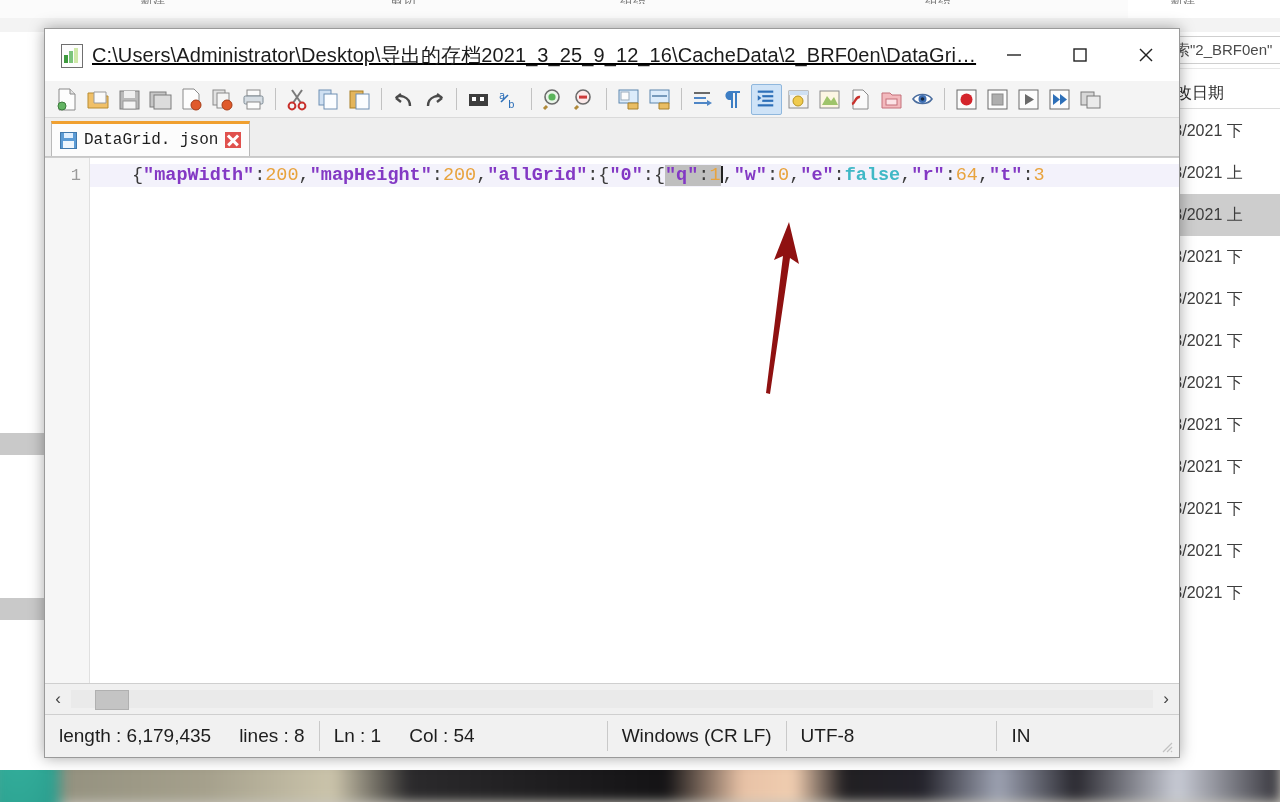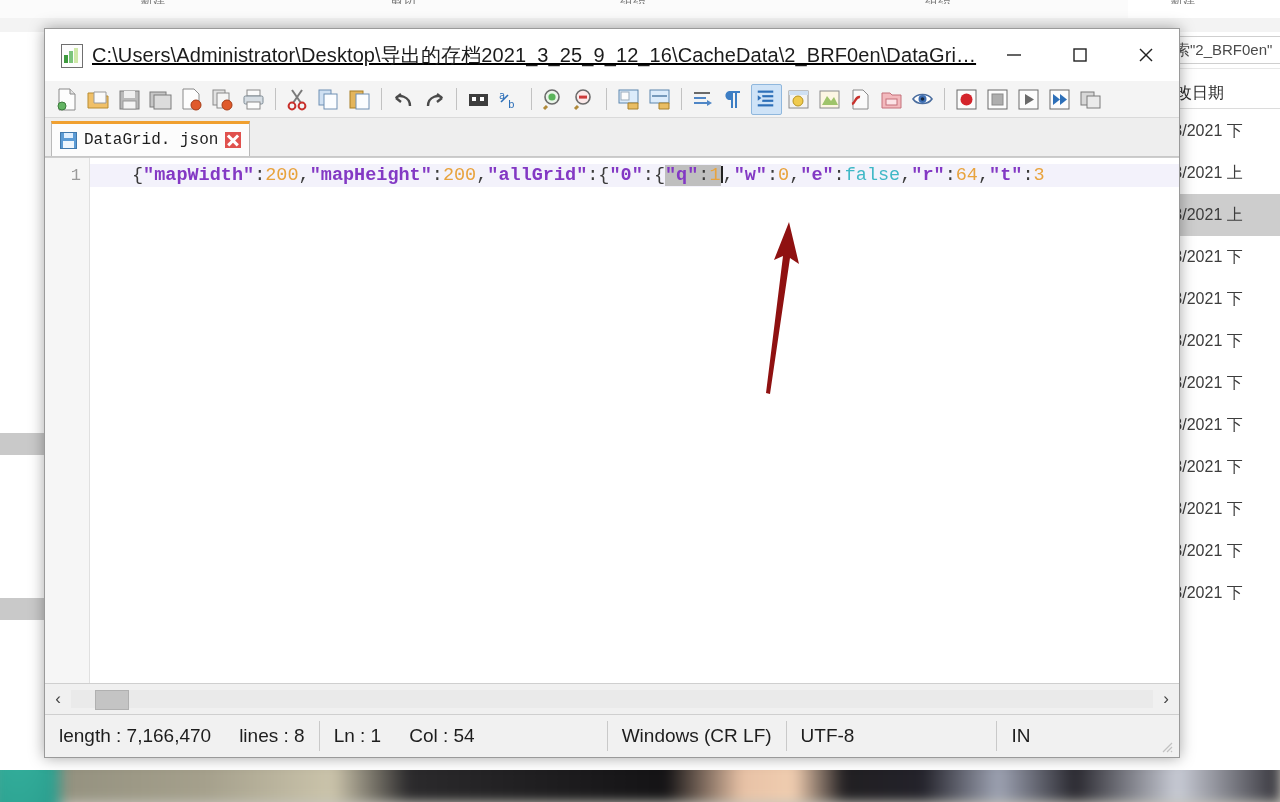--- a/index.html
+++ b/index.html
@@ -175,21 +175,21 @@
     background:#ffffff;
   }
   .codeline{
     font-family:"Liberation Mono", monospace;font-size:18.5px;line-height:23px;
     white-space:pre;letter-spacing:0px;padding-left:42px;
     background:#f3f2fb;
   }
   .t-punc{color:#3b3b3b;}
   .t-key{color:#8338c4;font-weight:bold;}
   .t-num{color:#e8a33d;}
-  .t-bool{color:#3fb8c6;font-weight:normal;}
+  .t-bool{color:#3fb8c6;font-weight:bold;}
   .t-sel{background:#bfbfbf;}
   .caret{
     display:inline-block;width:2px;height:17px;background:#222;
     vertical-align:-3px;
   }
 
   
   .hscroll{
     height:30px;flex:0 0 30px;background:#f0f0f0;border-top:1px solid #cfcfcf;
     display:flex;align-items:center;position:relative;
@@ -529,21 +529,21 @@
 
   <div class="hscroll">
     <div class="hs-arrow">‹</div>
     <div class="hs-track">
       <div class="hs-thumb"></div>
     </div>
     <div class="hs-arrow">›</div>
   </div>
 
   <div class="npp-status">
-    <div class="st-cell">length : 7,166,470</div>
+    <div class="st-cell">length : 6,179,435</div>
     <div class="st-cell">lines : 8</div>
     <div class="st-sep"></div>
     <div class="st-cell">Ln : 1</div>
     <div class="st-cell">Col : 54</div>
     <div class="st-sep" style="margin-left:118px"></div>
     <div class="st-cell">Windows (CR LF)</div>
     <div class="st-sep"></div>
     <div class="st-cell">UTF-8</div>
     <div class="st-sep" style="margin-left:128px"></div>
     <div class="st-cell">IN</div>

